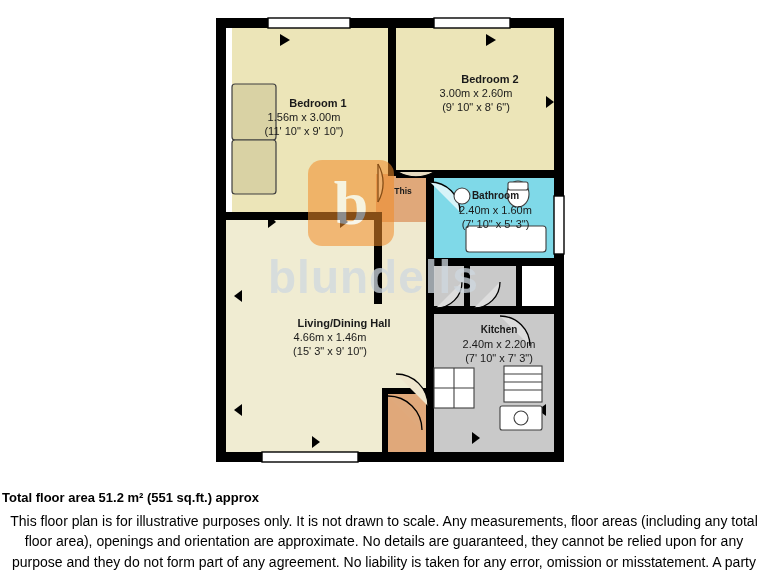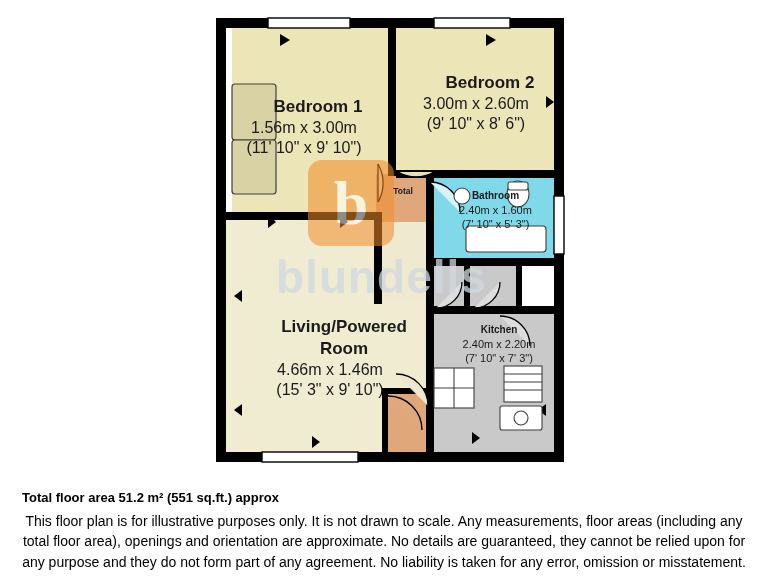--- a/index.html
+++ b/index.html
@@ -43,52 +43,52 @@
     display: flex;
     align-items: center;
     justify-content: center;
     color: #ffffff;
     font-size: 62px;
     font-weight: bold;
     font-family: "Liberation Serif", serif;
   }
   .wm-text {
     position: absolute;
-    left: 8px;
+    left: 0px;
     top: 100px;
     font-size: 46px;
     font-weight: bold;
     color: #cfd8e0;
     opacity: .75;
     letter-spacing: 1px;
   }
   
   .room-label {
     position: absolute;
     text-align: center;
     line-height: 1.28;
     pointer-events: none;
   }
   .room-label .nm {
     font-weight: bold;
   }
-  .rl-big .nm { font-size: 17px; margin-left: 28px; }
-  .rl-big .dm { font-size: 16px; }
+  .rl-big .nm { font-size: 11px; margin-left: 28px; }
+  .rl-big .dm { font-size: 11px; }
   .rl-sm .nm  { font-size: 10px; }
   .rl-sm .dm  { font-size: 11px; }
   .rl-xs .nm  { font-size: 8.5px; }
 
   
   #footer {
     position: absolute;
     left: 0;
     top: 480px;
     width: 768px;
     height: 96px;
-    padding: 0 22px;
+    padding: 0 2px;
     box-sizing: border-box;
   }
   #area-total {
     font-size: 13px;
     font-weight: bold;
     margin-top: 10px;
     color: #000;
   }
   #disclaimer {
     margin-top: 6px;
@@ -236,31 +236,31 @@
     <div class="dm">(11' 10" x 9' 10")</div>
   </div>
 
   <div class="room-label rl-big" style="left:396px; top:72px; width:160px;">
     <div class="nm">Bedroom 2</div>
     <div class="dm">3.00m x 2.60m</div>
     <div class="dm">(9' 10" x 8' 6")</div>
   </div>
 
   <div class="room-label rl-xs" style="left:376px; top:186px; width:54px;">
-    <div class="nm">Total</div>
+    <div class="nm">This</div>
   </div>
 
   <div class="room-label rl-sm" style="left:434px; top:190px; width:123px;">
     <div class="nm">Bathroom</div>
     <div class="dm">2.40m x 1.60m</div>
     <div class="dm">(7' 10" x 5' 3")</div>
   </div>
 
   <div class="room-label rl-big" style="left:230px; top:316px; width:200px;">
-    <div class="nm">Living/Powered Room</div>
+    <div class="nm">Living/Dining Hall</div>
     <div class="dm">4.66m x 1.46m</div>
     <div class="dm">(15' 3" x 9' 10")</div>
   </div>
 
   <div class="room-label rl-sm" style="left:444px; top:324px; width:110px;">
     <div class="nm">Kitchen</div>
     <div class="dm">2.40m x 2.20m</div>
     <div class="dm">(7' 10" x 7' 3")</div>
   </div>
 </div>

